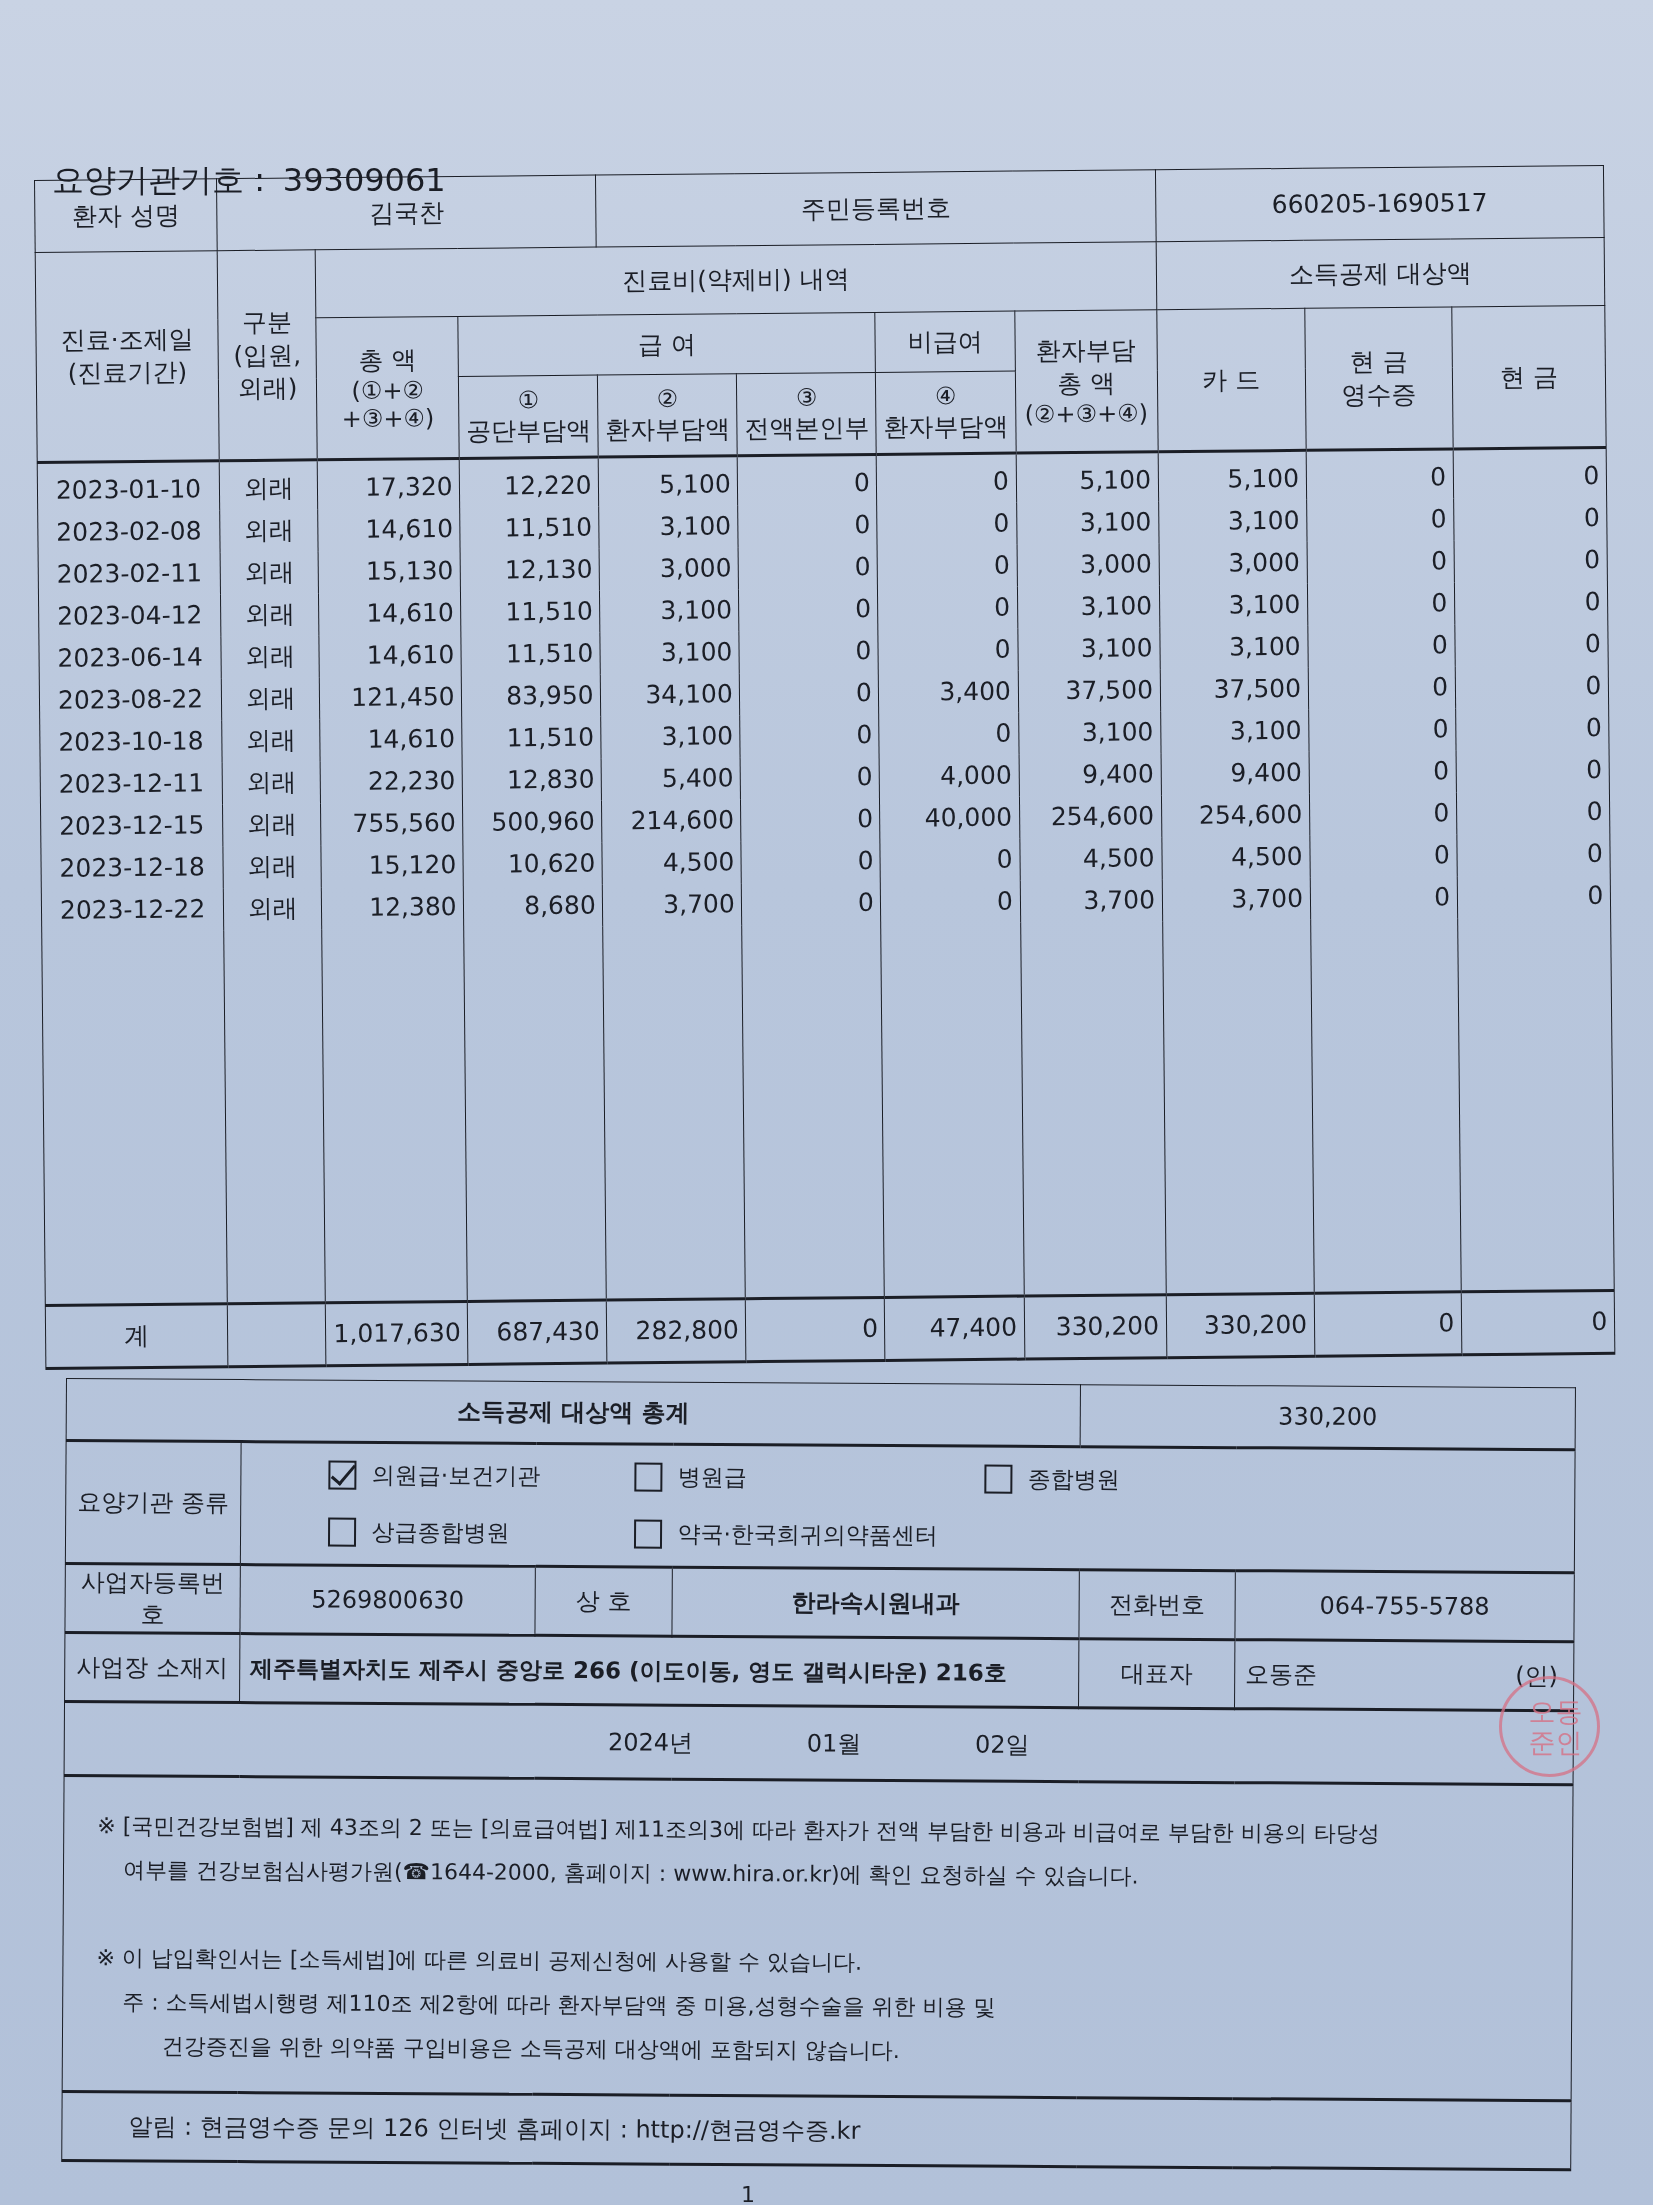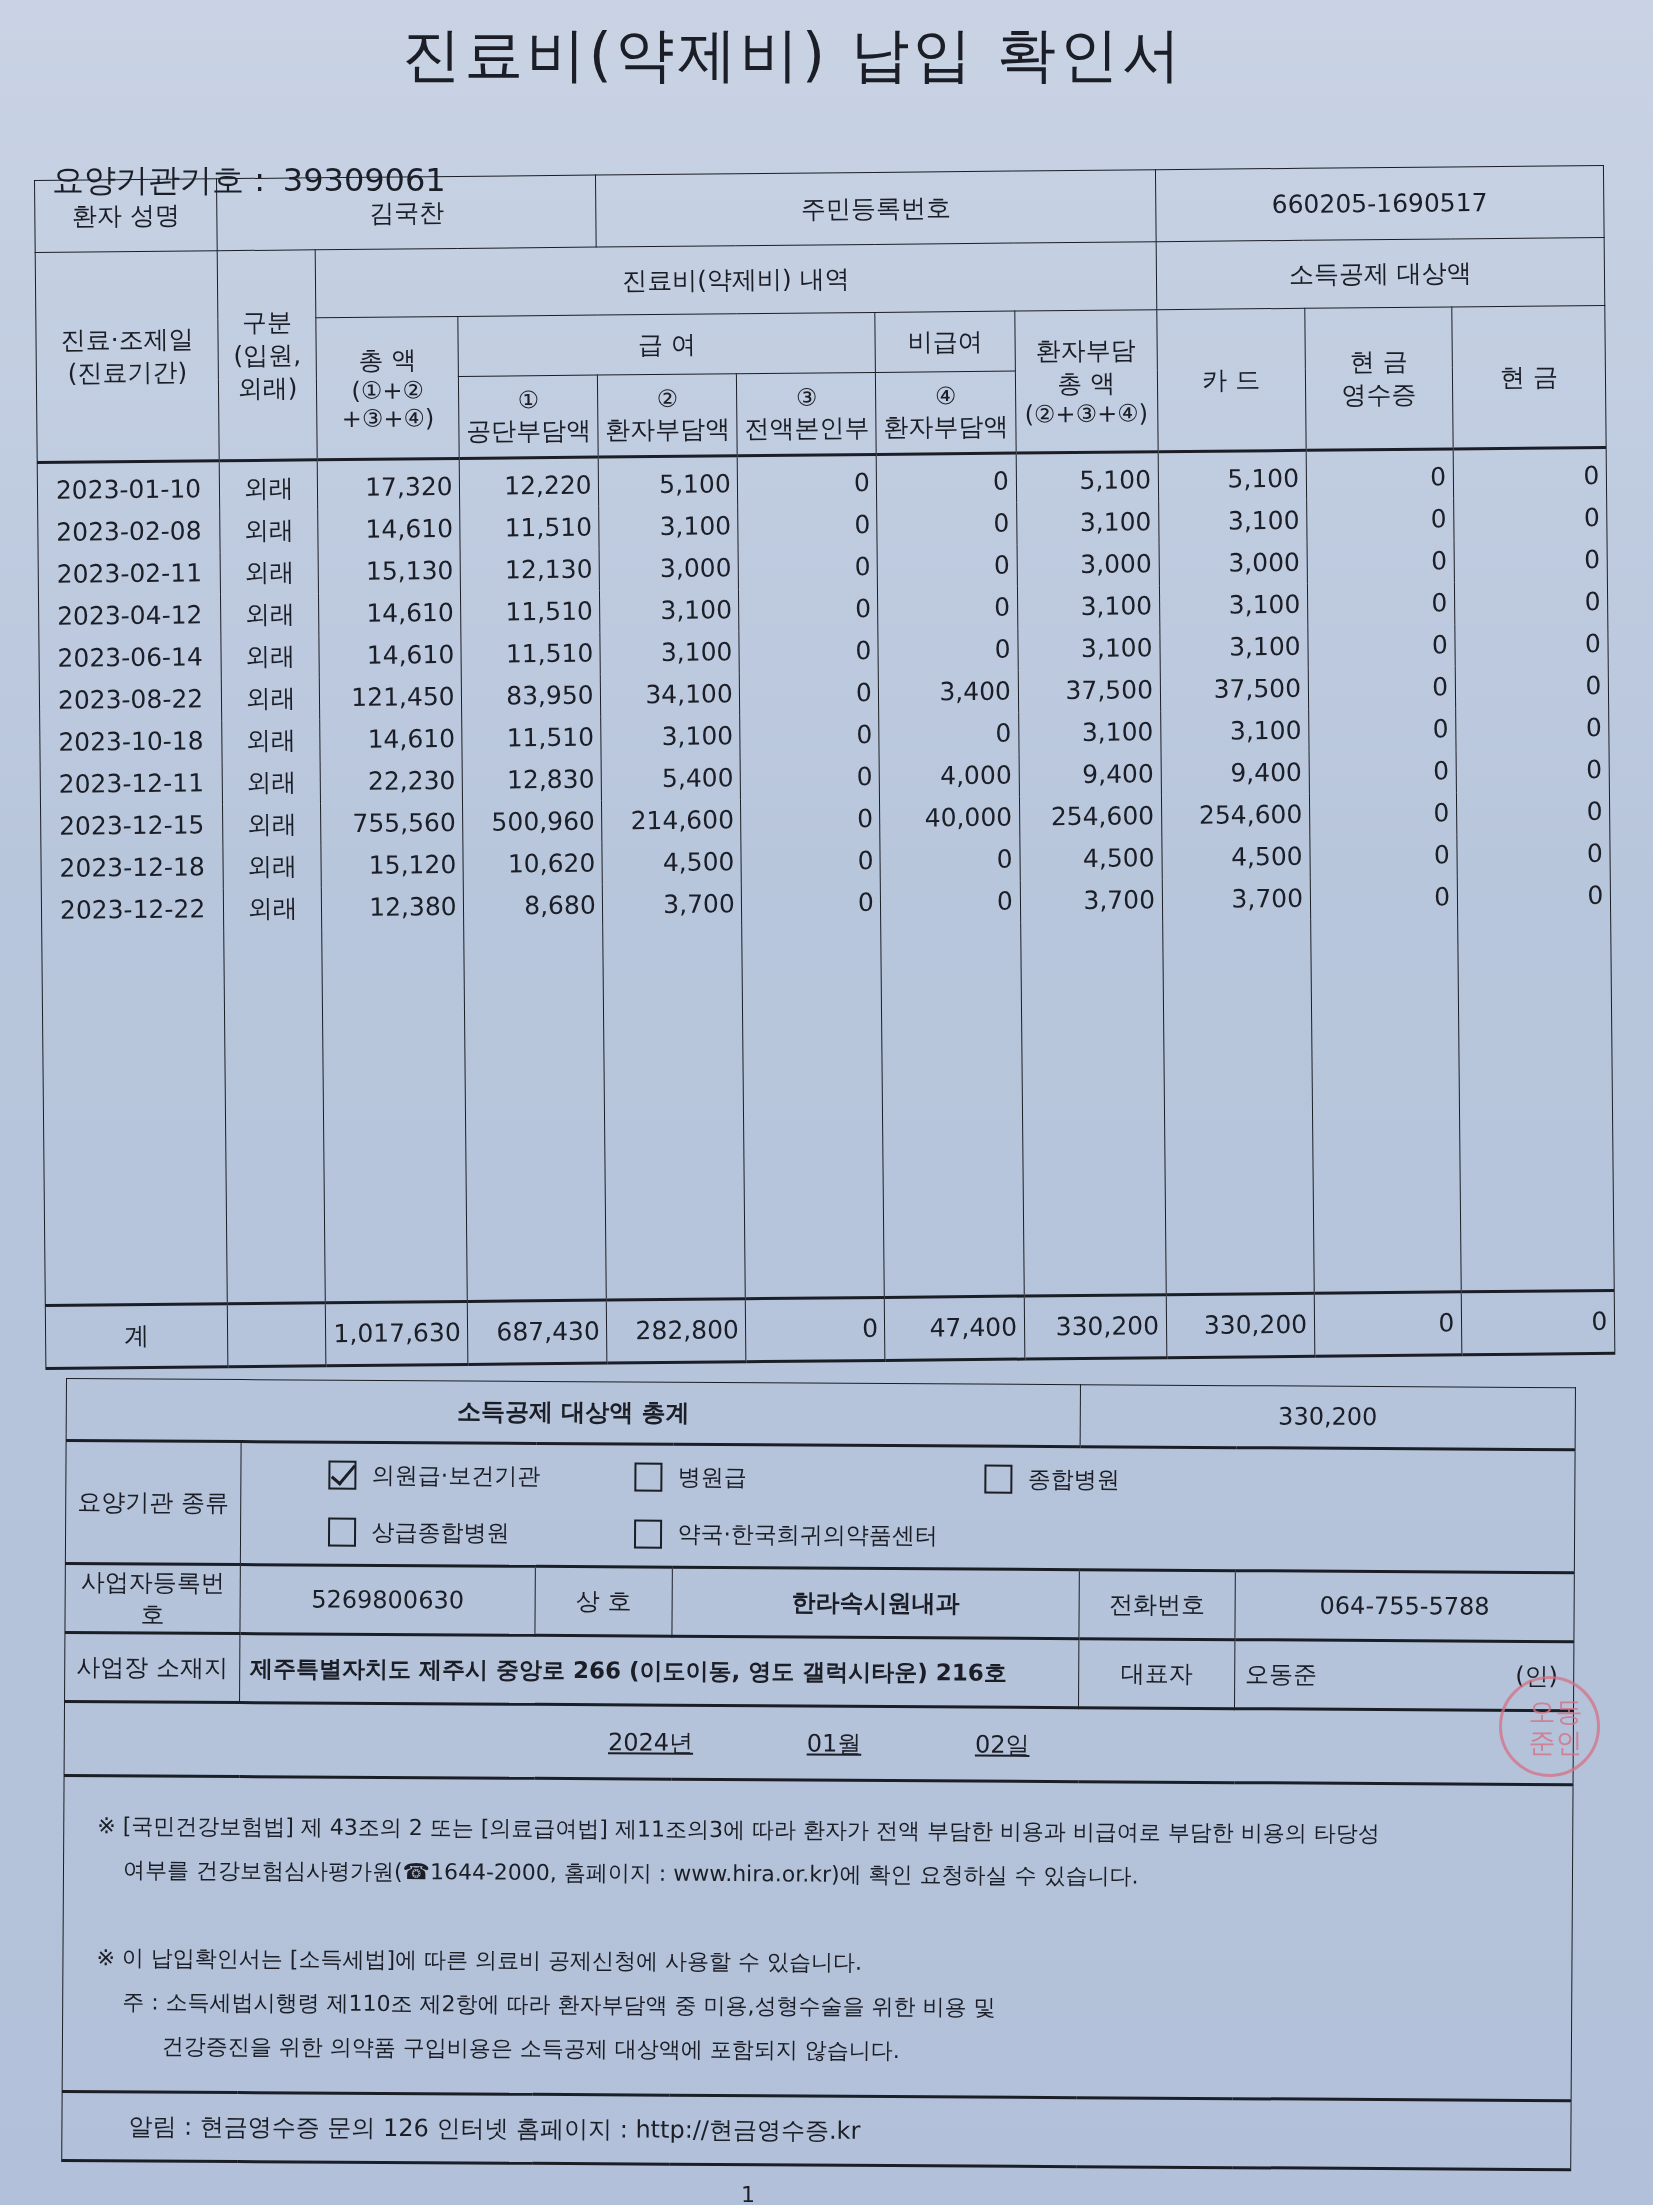--- a/index.html
+++ b/index.html
@@ -48,42 +48,41 @@
   .inst-type td { height: 120px; }
   .checks { display: grid; grid-template-columns: 306px 350px 328px; row-gap: 26px; padding-left: 77px; }
   .chk { display: flex; align-items: center; gap: 15.3px; font-size: 23px; }
   .box { width: 28.4px; height: 28.4px; border: 2.2px solid #1b1e26; box-sizing: border-box; position: relative; }
   .box.checked::after {
     content: ""; position: absolute; left: 7.7px; top: -3.3px; width: 8.8px; height: 22px;
     border-right: 3.8px solid #1b1e26; border-bottom: 3.8px solid #1b1e26; transform: rotate(40deg);
   }
   .biz td { height: 66px; border-top: 3.3px solid #1b1e26; text-align: center; }
   .date-row td { height: 71px; text-align: center; border-top: 3.3px solid #1b1e26; border-bottom: 3.3px solid #1b1e26; }
-  .date-row span { margin: 0 53px; text-decoration: underline; }
+  .date-row span { margin: 0 53px; }
   .notes td { padding: 27px 27px 22px 33px; font-size: 22px; line-height: 44px; border-bottom: 3.3px solid #1b1e26; }
   .note-indent { padding-left: 26px; }
   .note-indent2 { padding-left: 66px; }
   .spacer { height: 44px; }
   .notice td { height: 66px; font-size: 24px; padding-left: 66px; border-bottom: 3.3px solid #1b1e26; }
   .seal-mark { float: right; margin-right: 5.5px; }
   .stamp {
     position: absolute; left: 1499px; top: 1676px; width: 101px; height: 101px;
     border: 3.8px solid rgba(214,112,132,0.75); border-radius: 50%;
     color: rgba(214,112,132,0.8); font-size: 31px; line-height: 38px;
     display: flex; align-items: center; justify-content: center; text-align: right;
     box-sizing: border-box;
   }
   .page-num { position: absolute; top: 2182px; left: 741px; font-size: 22px; }
 </style>
 </head>
 <body>
 
 <div class="paper">
 
-  <div class="title">진료비(약제비) 납입 확인서</div>
 
   <div class="inst-code">
     <span>요양기관기호 :</span>
     <span>39309061</span>
   </div>
 
   <table class="main">
     <colgroup>
       <col style="width:182px">
         <col style="width:98px">

